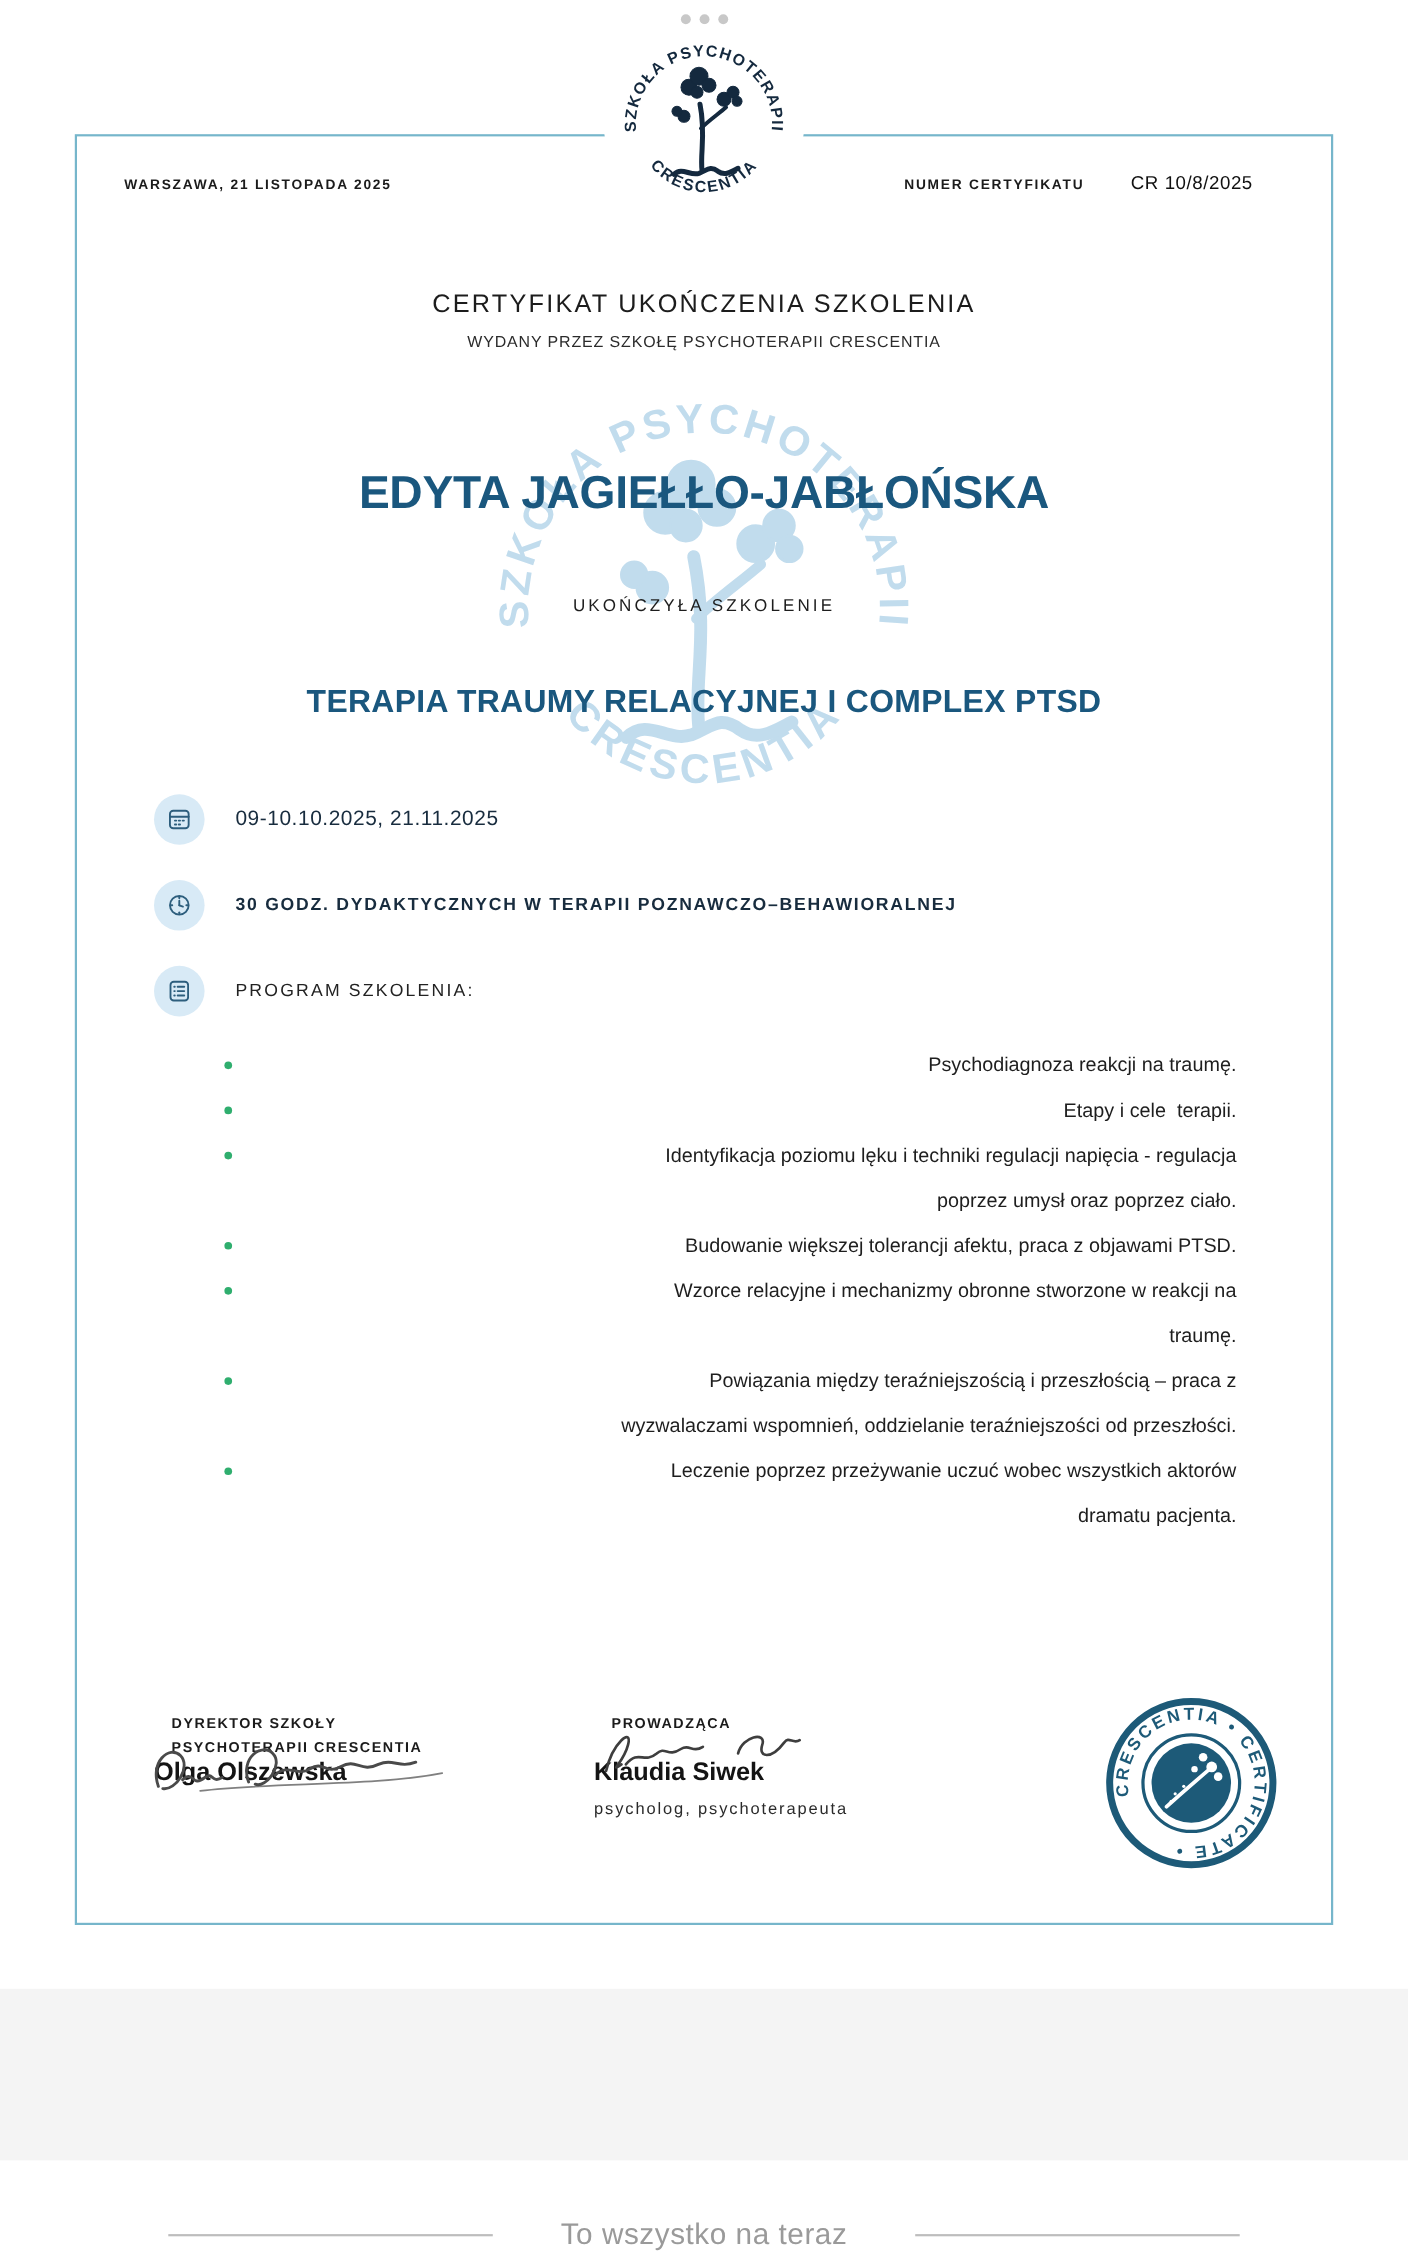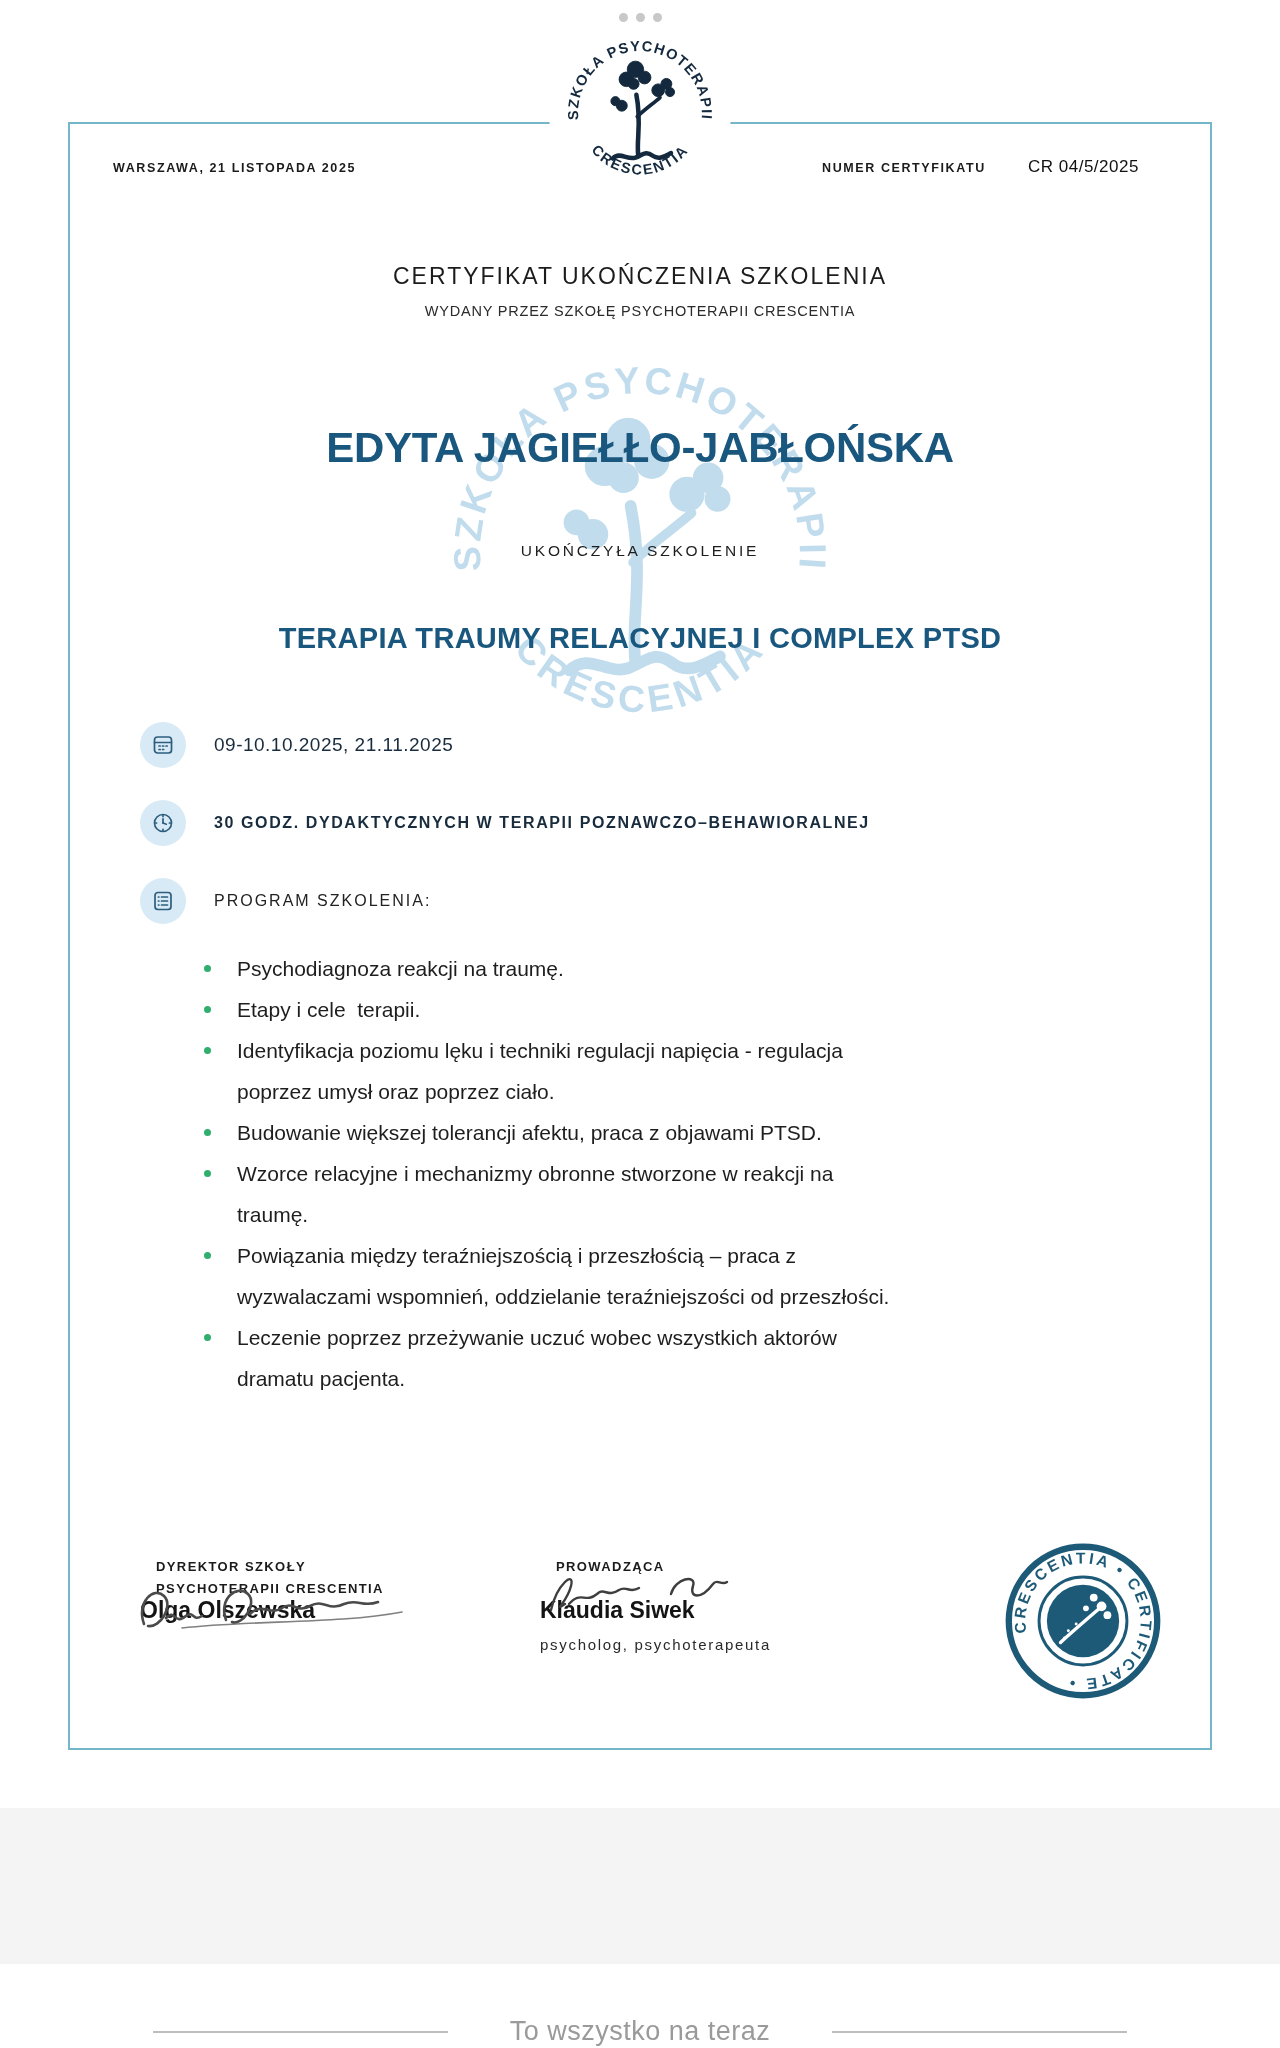--- a/index.html
+++ b/index.html
@@ -41,22 +41,22 @@
   
   .detail-row { position:absolute; left:140px; display:flex; align-items:center; }
   .detail-row .badge { width:46px; height:46px; border-radius:50%; background:#d8eaf6;
     display:flex; align-items:center; justify-content:center; flex:0 0 46px; }
   .detail-row .txt { margin-left:28px; color:#182c3e; }
   .row-date   { top:722px; } .row-date .txt  { font-size:19px; font-weight:normal; letter-spacing:0.5px; }
   .row-hours  { top:800px; } .row-hours .txt { font-size:16px; font-weight:bold; letter-spacing:1.6px; }
   .row-prog   { top:878px; } .row-prog .txt  { font-size:16px; font-weight:400; letter-spacing:2px; color:#222; }
   
   .program { position:absolute; left:204px; top:948px; width:920px; list-style:none; }
-  .program li { position:relative; padding-left:33px; font-size:21px; line-height:41px;
-    color:#1e1e1e; white-space:pre-wrap; }
+  .program li { position:relative; padding-left:33px; font-size:18px; line-height:41px;
+    color:#1e1e1e; white-space:pre-wrap;text-align:right; }
   .program li::before { content:""; position:absolute; left:0; top:17px; width:7px; height:7px;
     border-radius:50%; background:#2fae6e; }
   
   .sig-label { font-size:13px; font-weight:bold; letter-spacing:1.4px; color:#1b1b1b; line-height:22px;margin-left:16px; }
   .dir-label { position:absolute; left:140px; top:1556px; }
   .dir-name  { position:absolute; left:140px; top:1597px; font-size:23px; font-weight:bold; color:#141414; }
   .dir-roles { position:absolute; left:140px; top:1633px; font-size:15px; letter-spacing:1.7px;
     color:#2a2a2a; line-height:24.5px; }
   .lect-label{ position:absolute; left:540px; top:1556px; }
   .lect-name { position:absolute; left:540px; top:1597px; font-size:23px; font-weight:bold; color:#141414; }
@@ -136,21 +136,21 @@
             <circle cx="73" cy="87" r="5"></circle>
           <path d="M 70,150 C 78,142 86,152 95,149 C 103,146 106,141 114,147 C 121,152 128,147 134,144" fill="none" stroke-width="5" stroke-linecap="round"></path>
         </g>
       </g>
     </svg>
   </div>
 
   <div class="content">
     <div class="place-date">WARSZAWA, 21 LISTOPADA 2025</div>
     <div class="num-label">NUMER CERTYFIKATU</div>
-    <div class="num-value">CR 04/5/2025</div>
+    <div class="num-value">CR 10/8/2025</div>
 
     <div class="h-title">CERTYFIKAT UKOŃCZENIA SZKOLENIA</div>
     <div class="h-sub">WYDANY PRZEZ SZKOŁĘ PSYCHOTERAPII CRESCENTIA</div>
 
     <div class="recipient">EDYTA JAGIEŁŁO-JABŁOŃSKA</div>
     <div class="completed">UKOŃCZYŁA SZKOLENIE</div>
     <div class="course">TERAPIA TRAUMY RELACYJNEJ I COMPLEX PTSD</div>
 
     <div class="detail-row row-date">
       <span class="badge">

